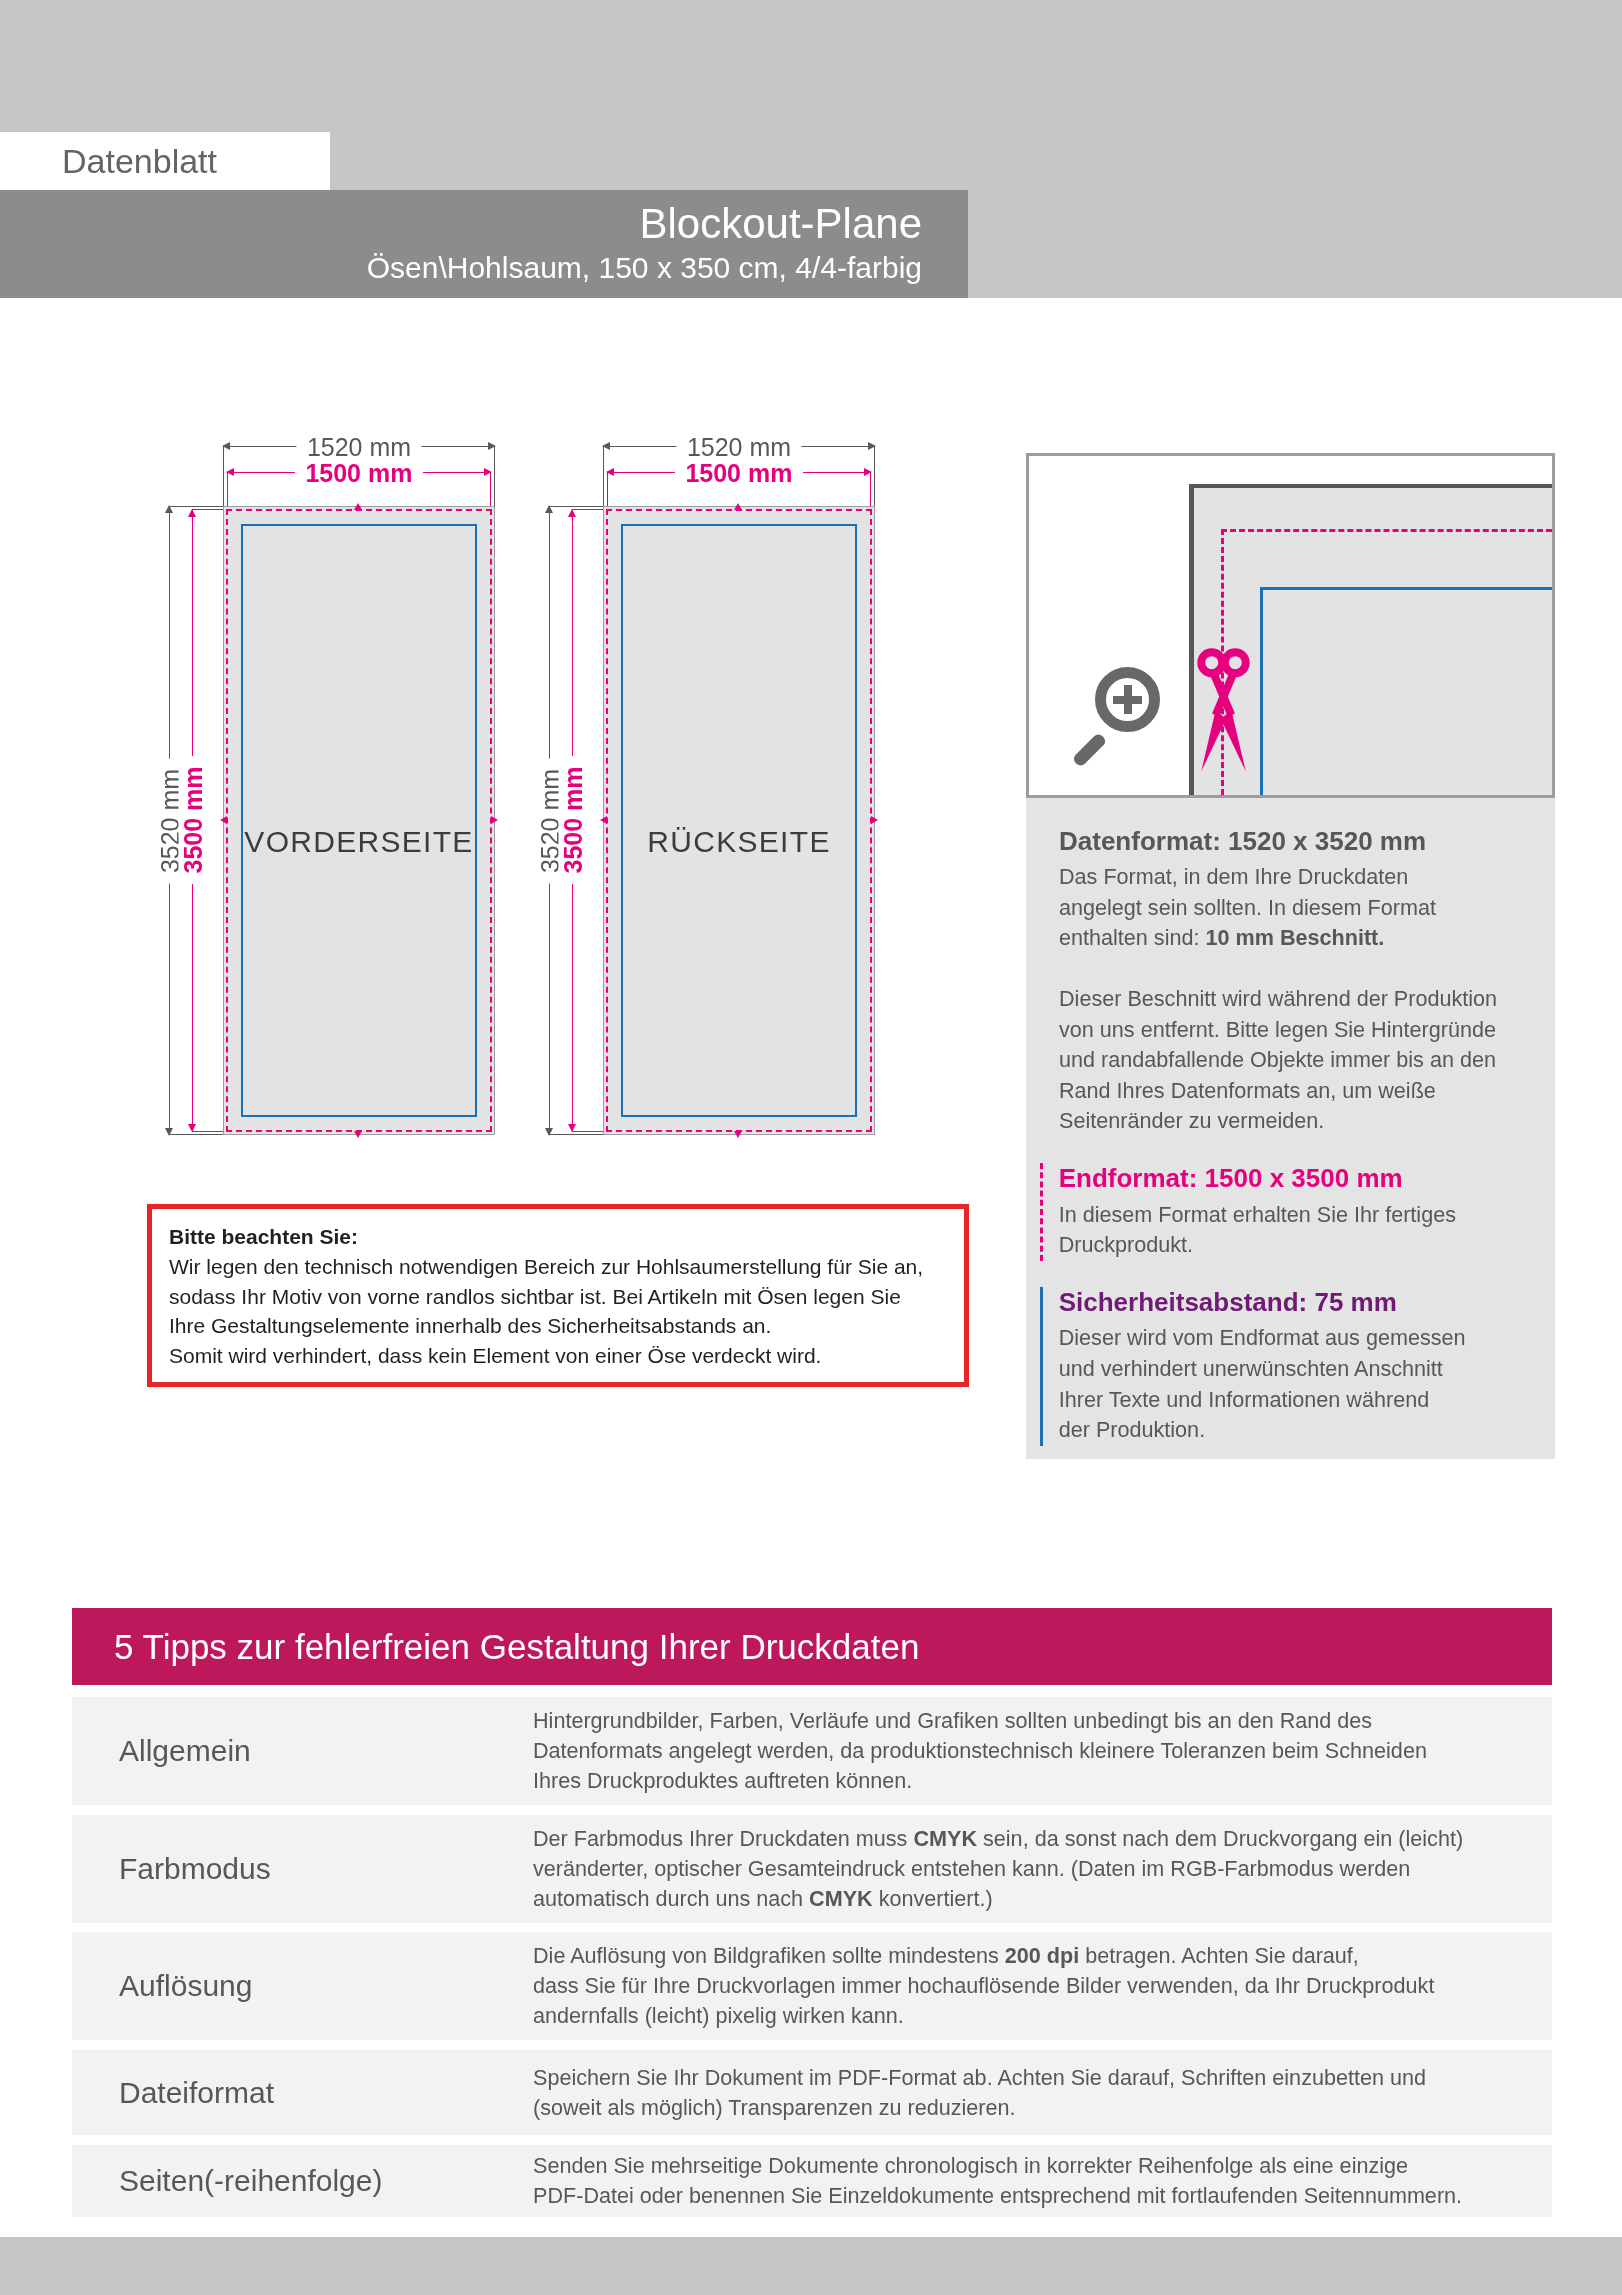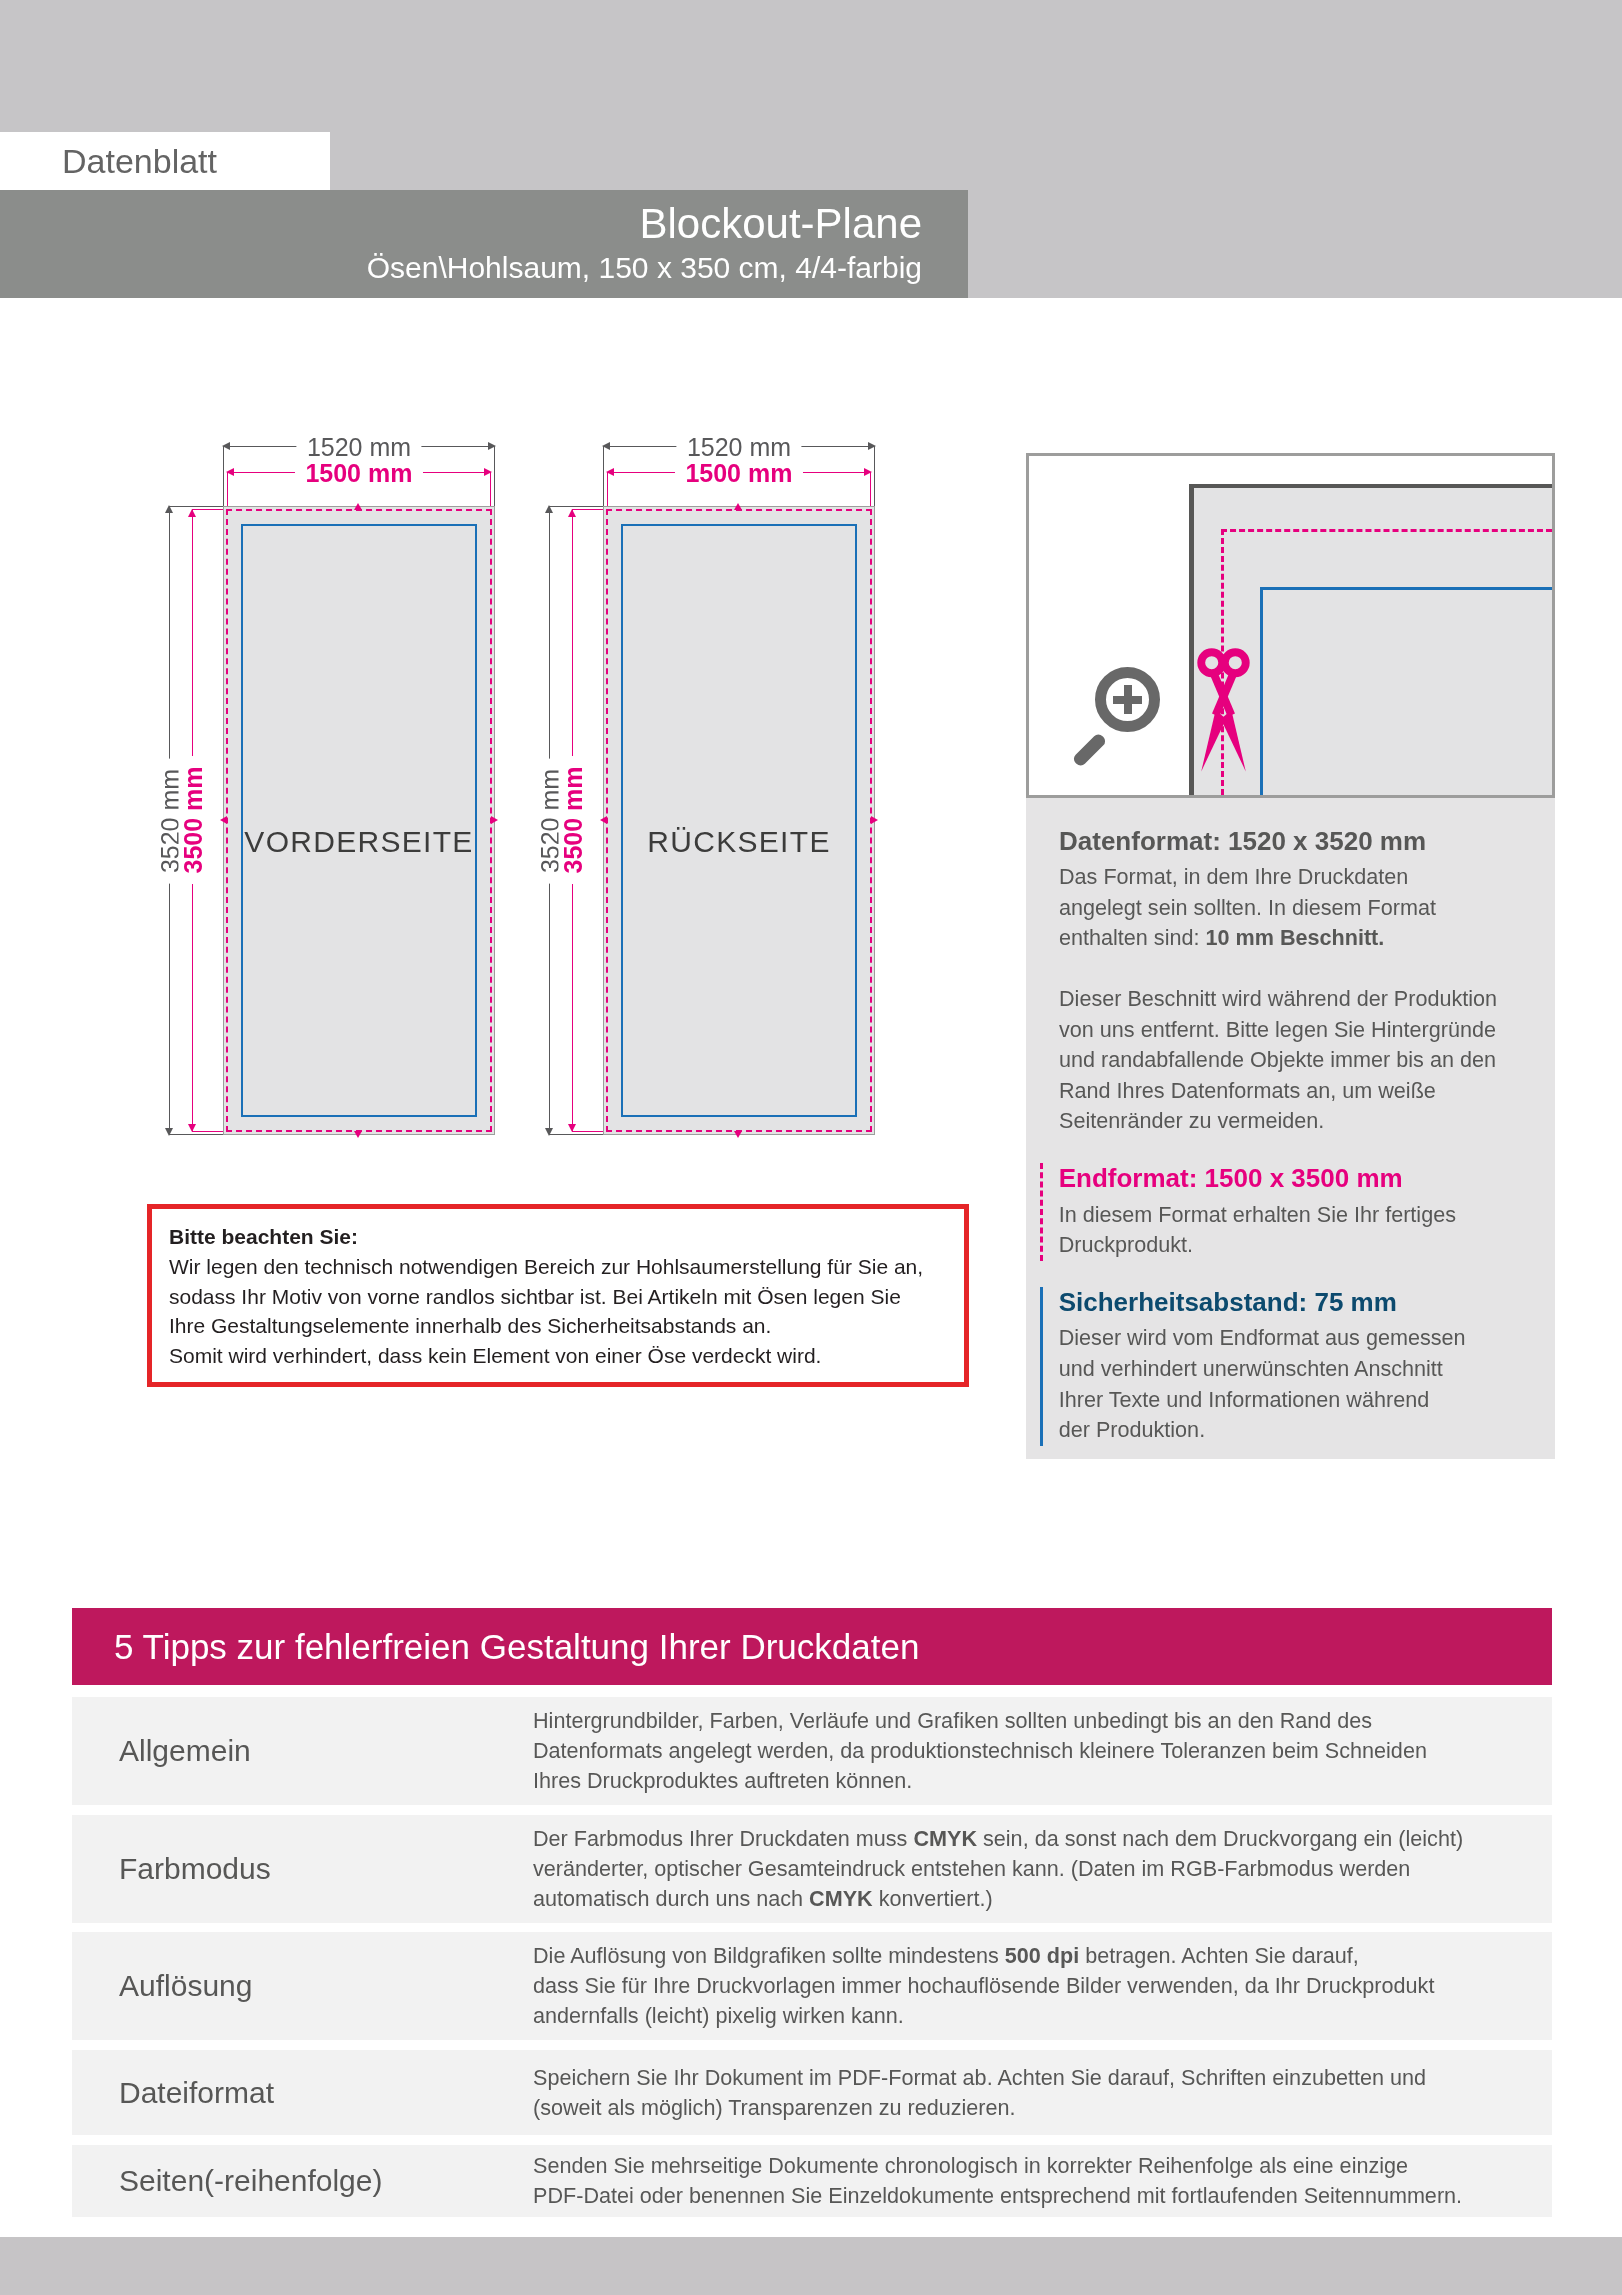--- a/index.html
+++ b/index.html
@@ -70,21 +70,21 @@
 
   
   .info{position:absolute;left:1026px;top:798px;width:529px;height:661px;background:#e5e4e5;
         box-sizing:border-box;padding:27.5px 29px 0 33px;font-size:21.6px;line-height:1.42;}
   .info h3{font-size:26px;margin:0 0 5.2px;color:#575756;font-weight:bold;line-height:1.2;}
   .info p{margin:0;white-space:pre-line;}
   .info .p2{margin-top:30px;}
   .blk{margin-top:26px;margin-left:-19px;padding-left:15.7px;border-left:3.3px dashed #e6007e;}
   .blk.solid{border-left:3.3px solid #1a70b7;}
   .blk h3.m{color:#e6007e;}
-  .blk h3.bl{color:#0c4a6e;}
+  .blk h3.bl{color:#701a75;}
 
   
   .notice{position:absolute;left:147px;top:1204px;width:822px;height:183px;background:#fff;
           border:5.2px solid #e52528;box-sizing:border-box;padding:13px 17px;
           font-size:21px;line-height:1.42;color:#231f20;}
   .notice .nt{font-weight:bold;display:block;}
   .notice p{margin:0;white-space:pre-line;}
 
   
   .tips-banner{position:absolute;left:72px;top:1608px;width:1480px;height:77px;background:#be185d;
@@ -236,21 +236,21 @@
 Ihres Druckproduktes auftreten können.</span></div>
   </div>
   <div class="tip-row" style="top:1815px;height:108px;">
     <span class="lab">Farbmodus</span>
     <div class="desc"><span>Der Farbmodus Ihrer Druckdaten muss </span><b>CMYK</b><span> sein, da sonst nach dem Druckvorgang ein (leicht)
 veränderter, optischer Gesamteindruck entstehen kann. (Daten im RGB-Farbmodus werden
 automatisch durch uns nach </span><b>CMYK</b><span> konvertiert.)</span></div>
   </div>
   <div class="tip-row" style="top:1932px;height:108px;">
     <span class="lab">Auflösung</span>
-    <div class="desc"><span>Die Auflösung von Bildgrafiken sollte mindestens </span><b>500 dpi</b><span> betragen. Achten Sie darauf,
+    <div class="desc"><span>Die Auflösung von Bildgrafiken sollte mindestens </span><b>200 dpi</b><span> betragen. Achten Sie darauf,
 dass Sie für Ihre Druckvorlagen immer hochauflösende Bilder verwenden, da Ihr Druckprodukt
 andernfalls (leicht) pixelig wirken kann.</span></div>
   </div>
   <div class="tip-row" style="top:2050px;height:85px;">
     <span class="lab">Dateiformat</span>
     <div class="desc"><span>Speichern Sie Ihr Dokument im PDF-Format ab. Achten Sie darauf, Schriften einzubetten und
 (soweit als möglich) Transparenzen zu reduzieren.</span></div>
   </div>
   <div class="tip-row" style="top:2145px;height:72px;">
     <span class="lab">Seiten(-reihenfolge)</span>

